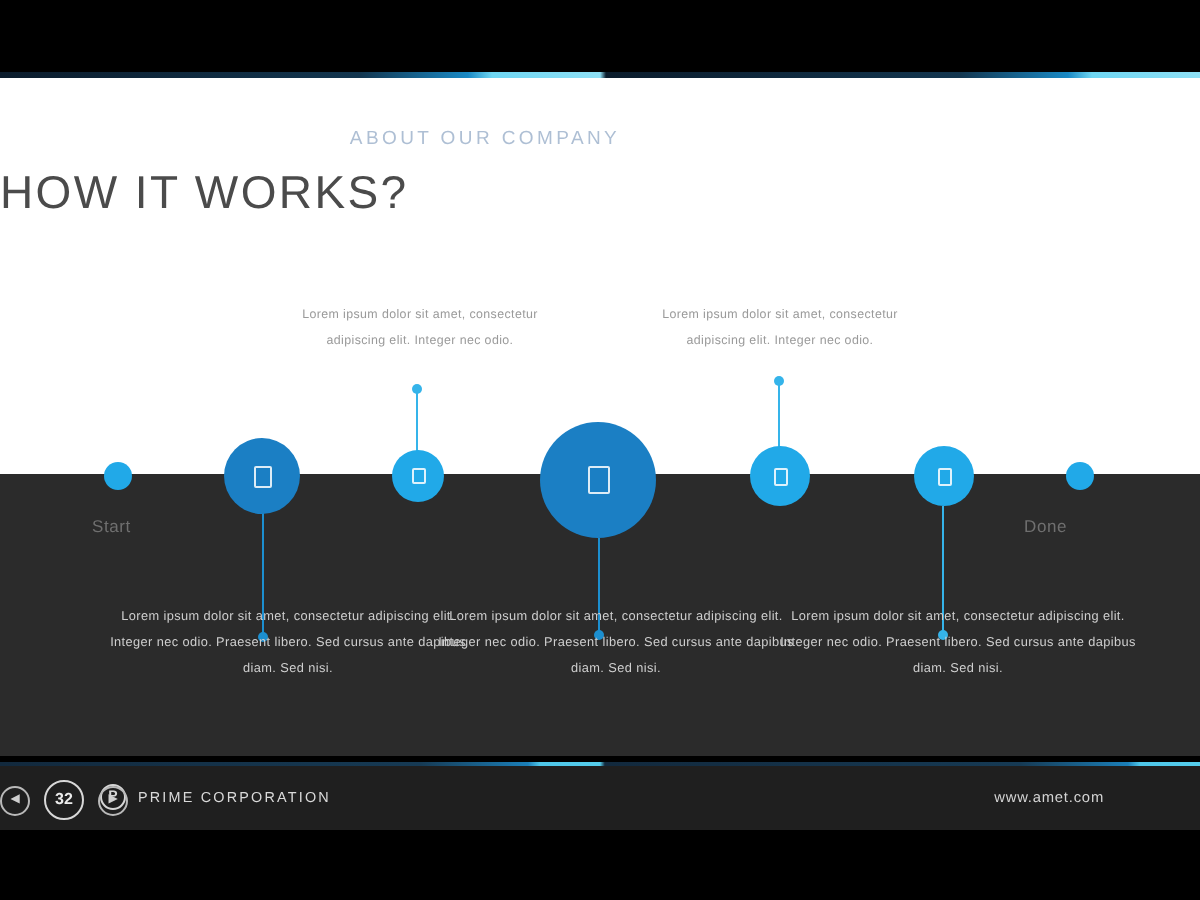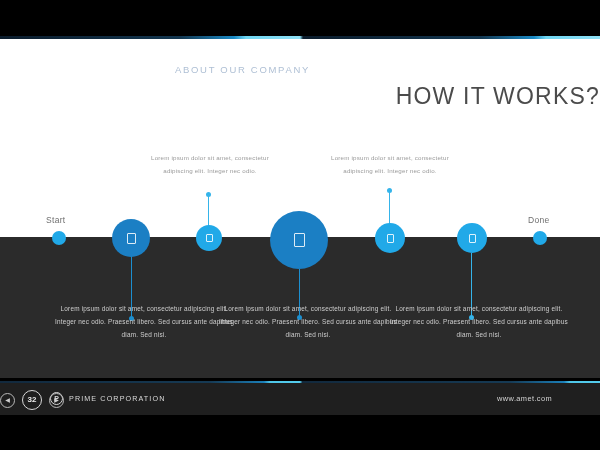--- a/index.html
+++ b/index.html
@@ -39,21 +39,21 @@
   
   .eyebrow{
     position:absolute;left:0;top:64px;width:485px;
     text-align:center;
     font-size:9.5px;letter-spacing:1.7px;
     color:#aebfd4;
     font-weight:400;
   }
   .headline{
     position:absolute;left:0;top:83px;width:600px;
-    text-align:right;
+    text-align:left;
     font-size:23px;letter-spacing:1.2px;
     color:#4b4b4b;
     font-weight:300;
   }
 
   
   .dark-band{
     position:absolute;left:0;top:237px;width:600px;height:141px;
     background:#2b2b2b;
   }
@@ -88,20 +88,21 @@
     position:absolute;
     width:5px;height:5px;border-radius:50%;
     background:#1c8fd0;
   }
   .stem-dot.light{background:#35b4ea;}
 
   .edge-label{
     position:absolute;
     font-size:8.5px;color:#6f6f6f;
     letter-spacing:.3px;
+    margin-top:43px;
   }
 
   
   .cap-top{
     position:absolute;
     text-align:center;
     font-size:6.2px;line-height:13px;
     color:#9a9a9a;
     letter-spacing:.2px;
   }
@@ -174,21 +175,21 @@
 
   <div class="eyebrow">ABOUT OUR COMPANY</div>
   <div class="headline">HOW IT WORKS?</div>
 
   <div class="timeline">
 
     <div class="cap-top" style="left:142px;top:112px;width:136px;">Lorem ipsum dolor sit amet, consectetur adipiscing elit. Integer nec odio.</div>
     <div class="cap-top" style="left:322px;top:112px;width:136px;">Lorem ipsum dolor sit amet, consectetur adipiscing elit. Integer nec odio.</div>
 
     <div class="edge-label" style="left:46px;top:176px;">Start</div>
-    <div class="edge-label" style="left:528px;top:176px;">Done</div>
+    <div class="edge-label" style="left:512px;top:176px;">Done</div>
 
     <div class="cap" style="left:52px;top:192px;width:14px;height:14px;"></div>
 
     <div class="stem" style="left:131px;top:217px;height:62px;"></div>
     <div class="stem-dot" style="left:129px;top:277px;"></div>
     <div class="node" style="left:112px;top:180px;width:38px;height:38px;background:#1b7fc4;">
       <span class="glyph" style="width:9px;height:11px;"></span>
     </div>
 
     <div class="stem light" style="left:208px;top:156px;height:44px;"></div>

